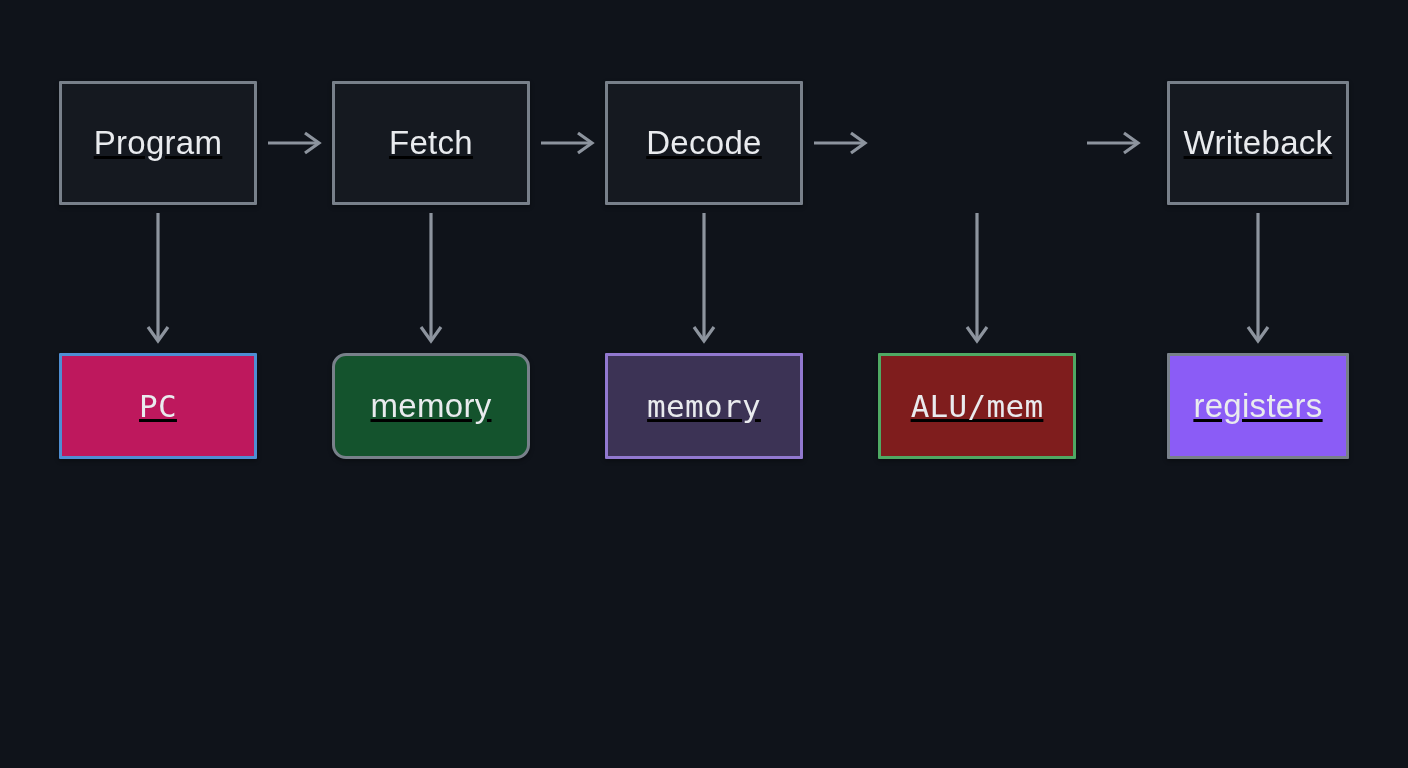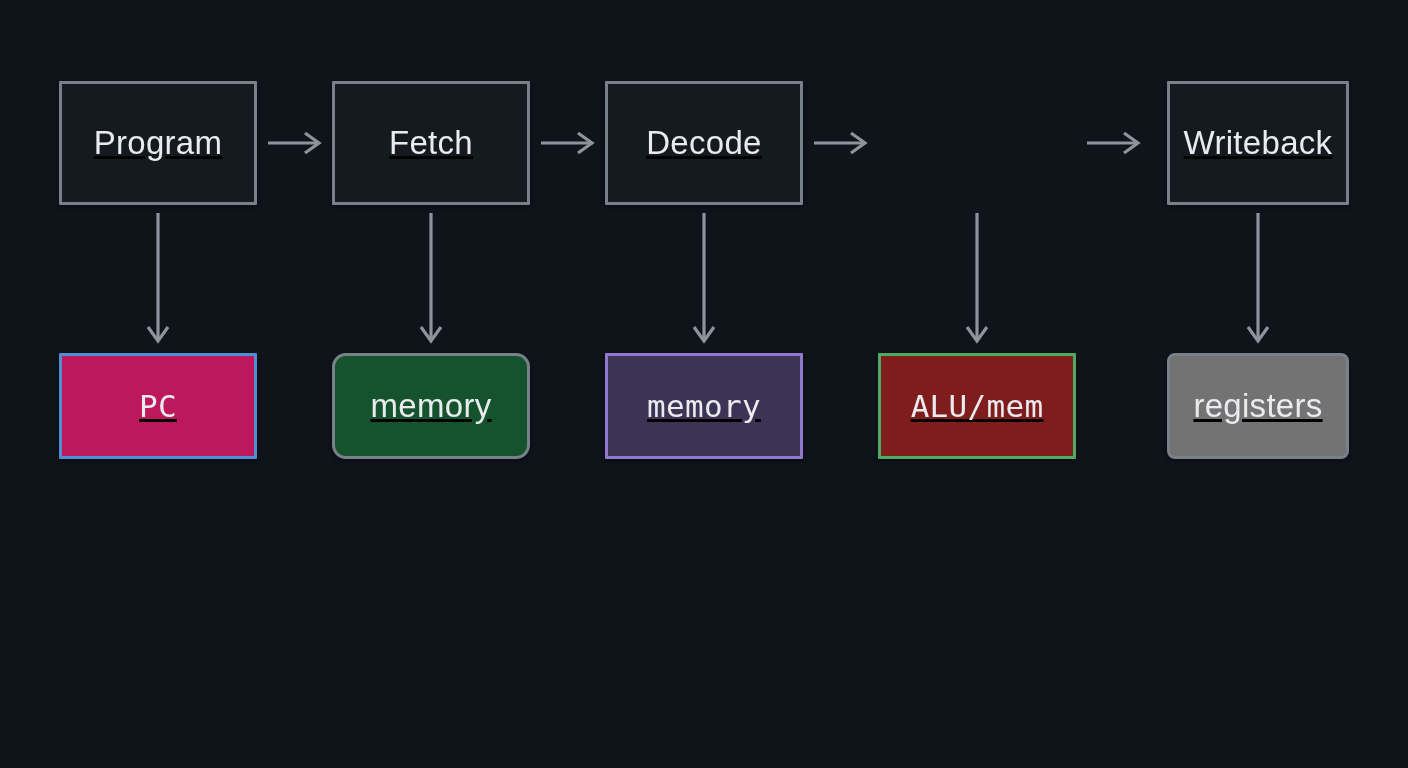--- a/index.html
+++ b/index.html
@@ -150,17 +150,17 @@
   </div>
   <div class="box target-box c3" style="border-color: rgb(120, 128, 138); background-color: #14532d; border-radius: 14px;">
     <span>memory</span>
   </div>
   <div class="box target-box c5 mono" style="border-color: rgb(145, 120, 207); background-color: rgb(60, 51, 85);">
     <span>memory</span>
   </div>
   <div class="box target-box c7 mono" style="border-color: rgb(79, 169, 99); background-color: #7f1d1d;">
     <span>ALU/mem</span>
   </div>
-  <div class="box target-box c9" style="border-color: rgb(120, 128, 138); background-color: #737373; border-radius: 8px;">
+  <div class="box target-box c9" style="border-color: rgb(120, 128, 138); background-color: #8b5cf6;">
     <span>registers</span>
   </div>
 
 </div>
 
 </body></html>

